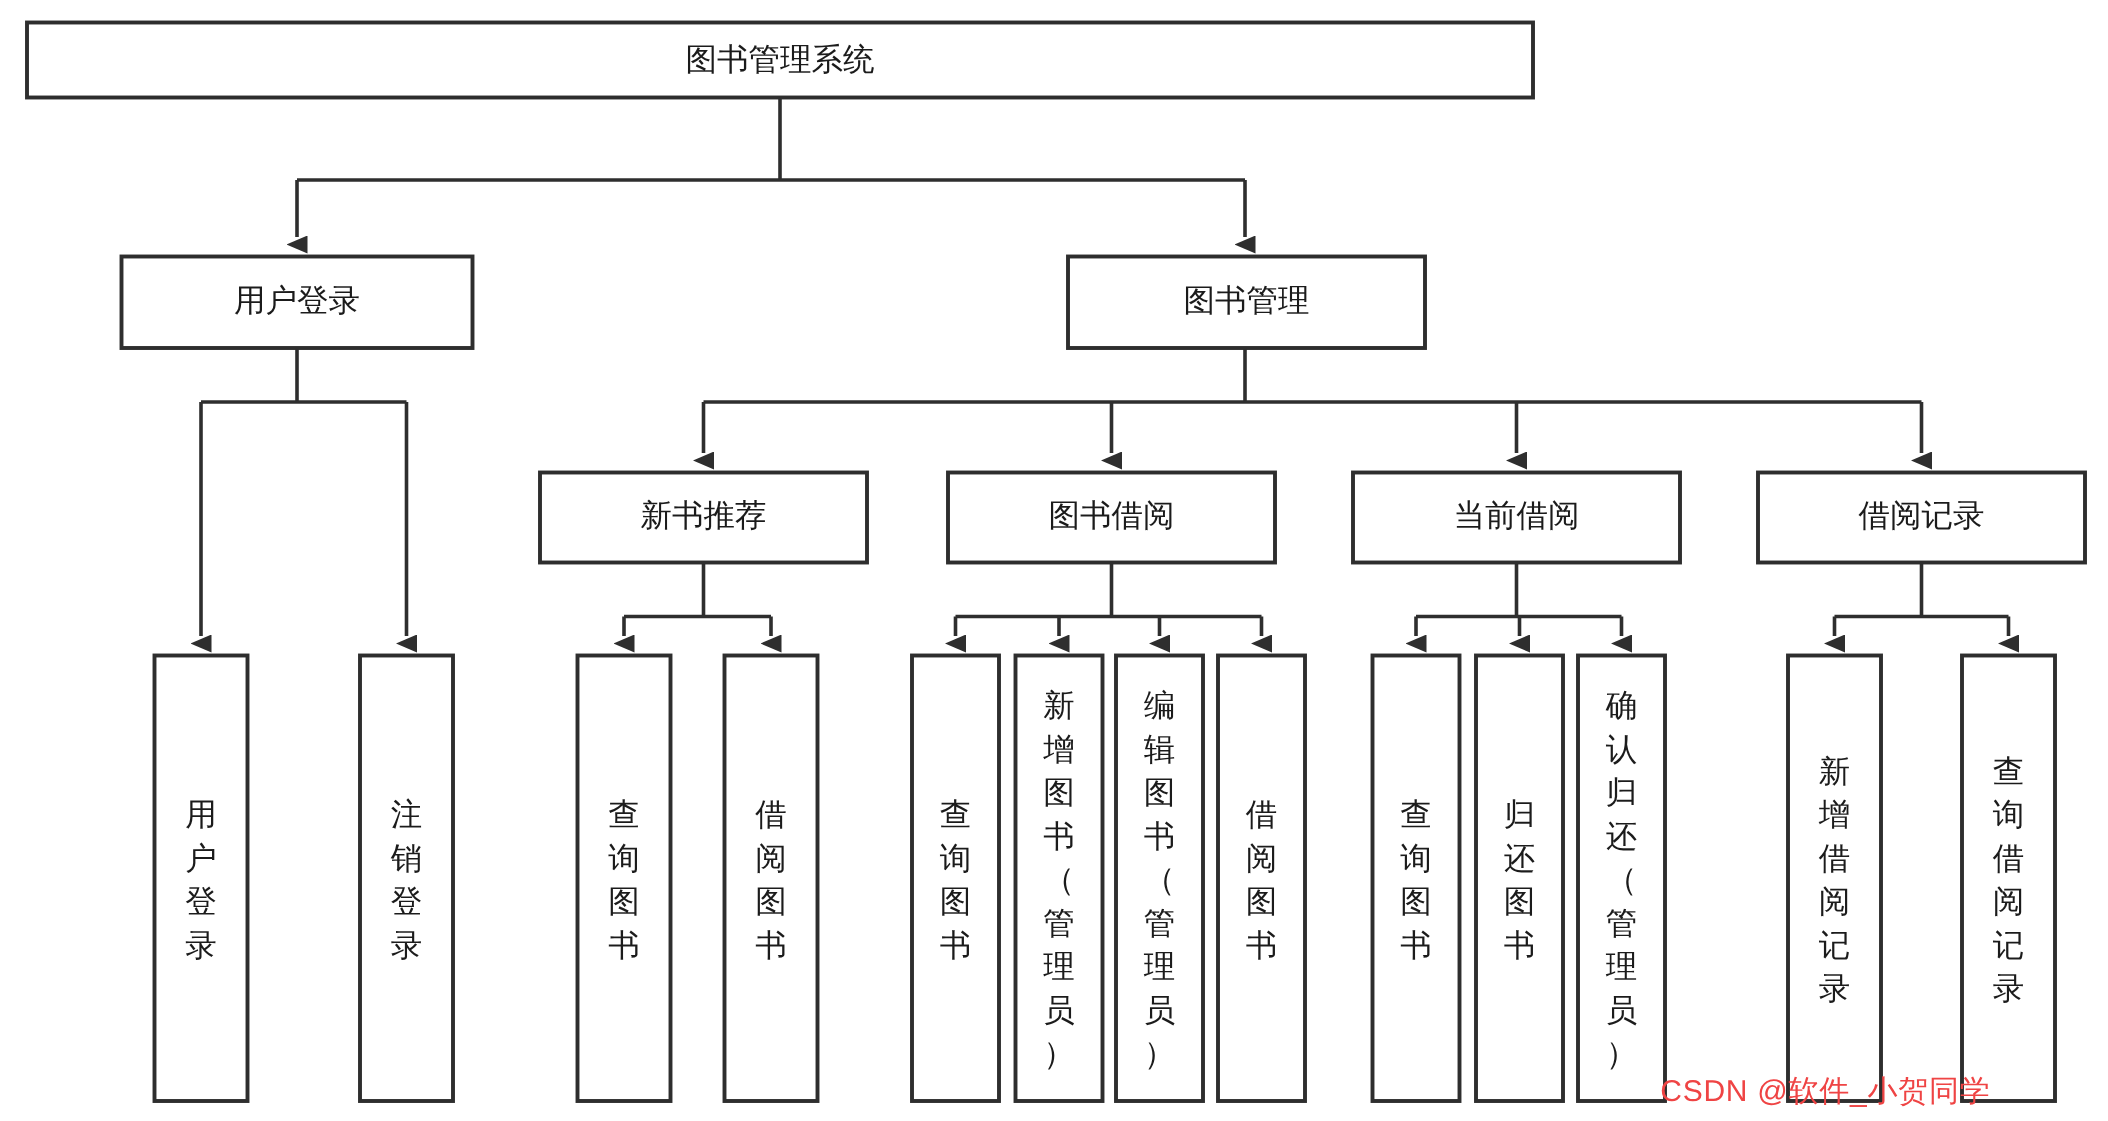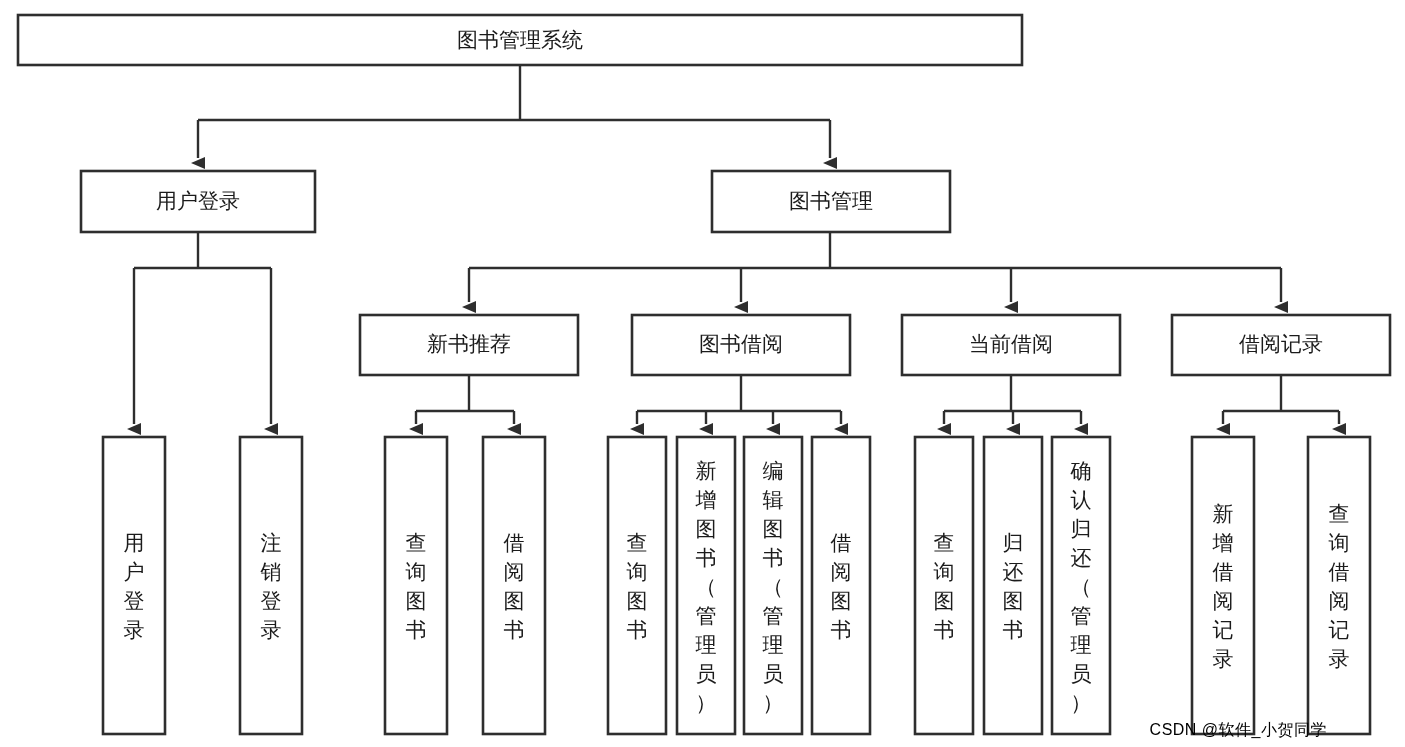--- a/index.html
+++ b/index.html
@@ -52,22 +52,22 @@
     fill: #1b1b1b;
     font-family: "Liberation Sans", "DejaVu Sans", sans-serif;
     font-size: 21px;
     text-anchor: middle;
   }
   .watermark {
     position: absolute;
     right: 8px;
     bottom: 6px;
     font-family: "Liberation Sans", "DejaVu Sans", sans-serif;
-    font-size: 16px;
-    color: #000000;
+    font-size: 20px;
+    color: #ef4444;
     letter-spacing: 0.5px;
     white-space: nowrap;
     user-select: none;
   }
 </style>
 </head>
 <body>
 
 <div id="diagram-root">
 

